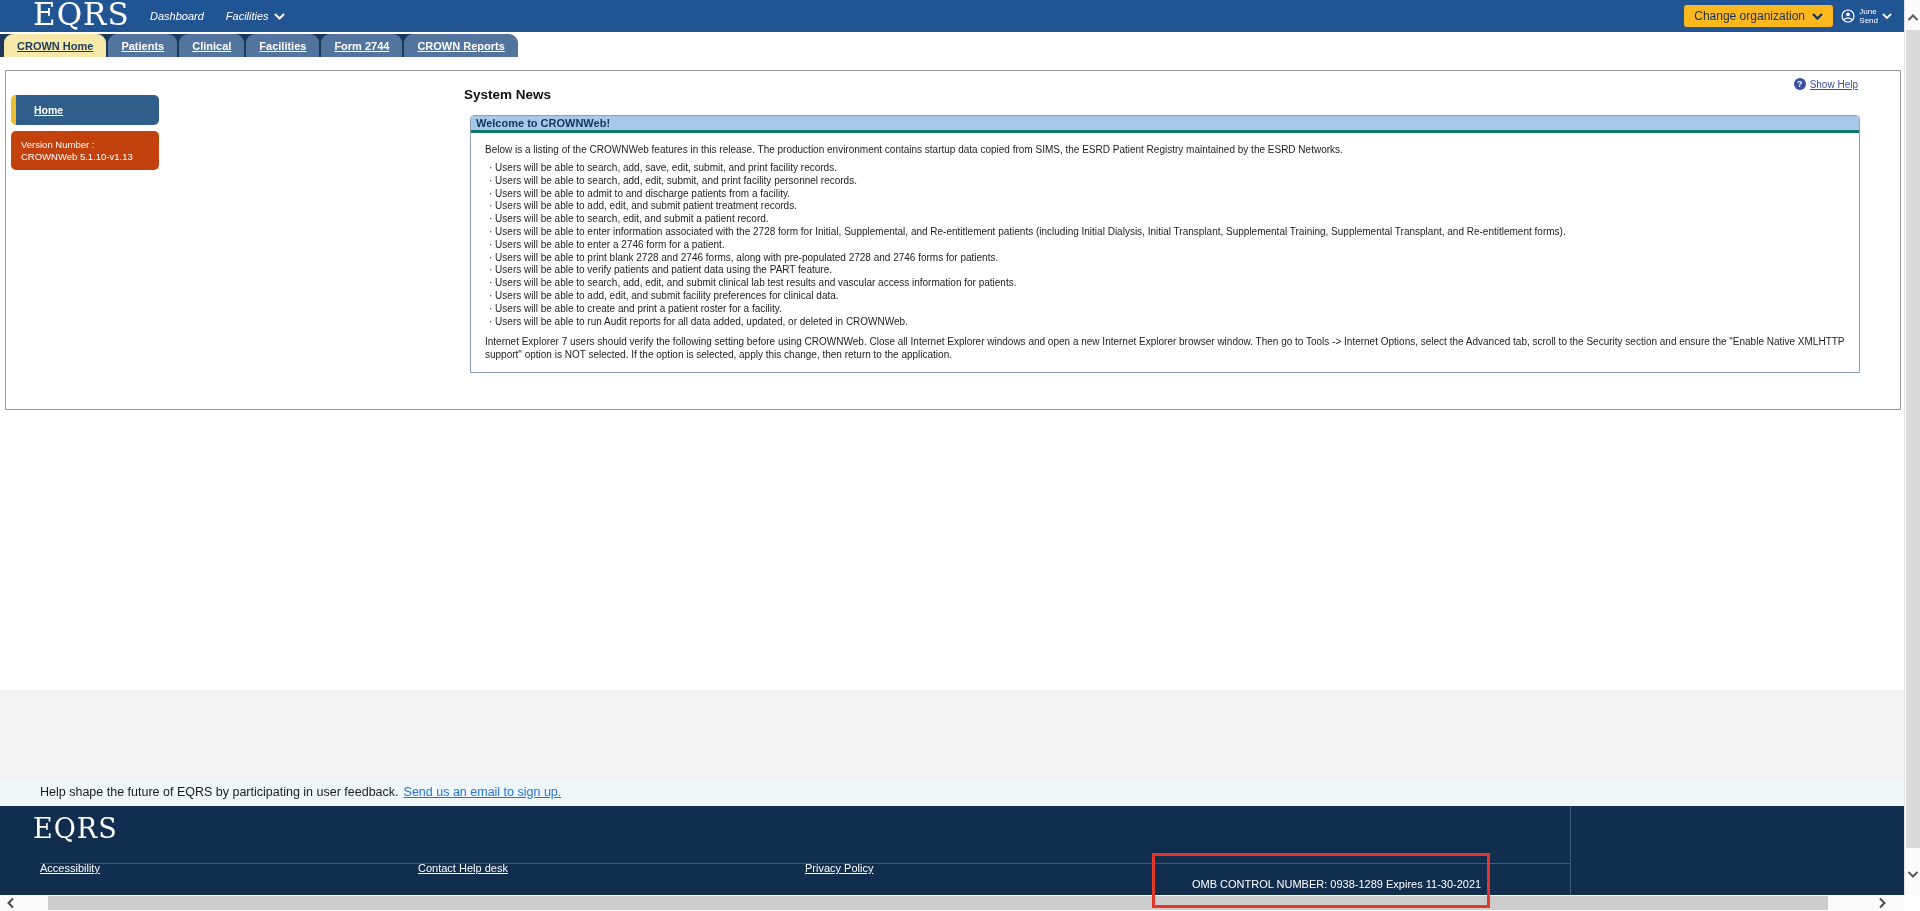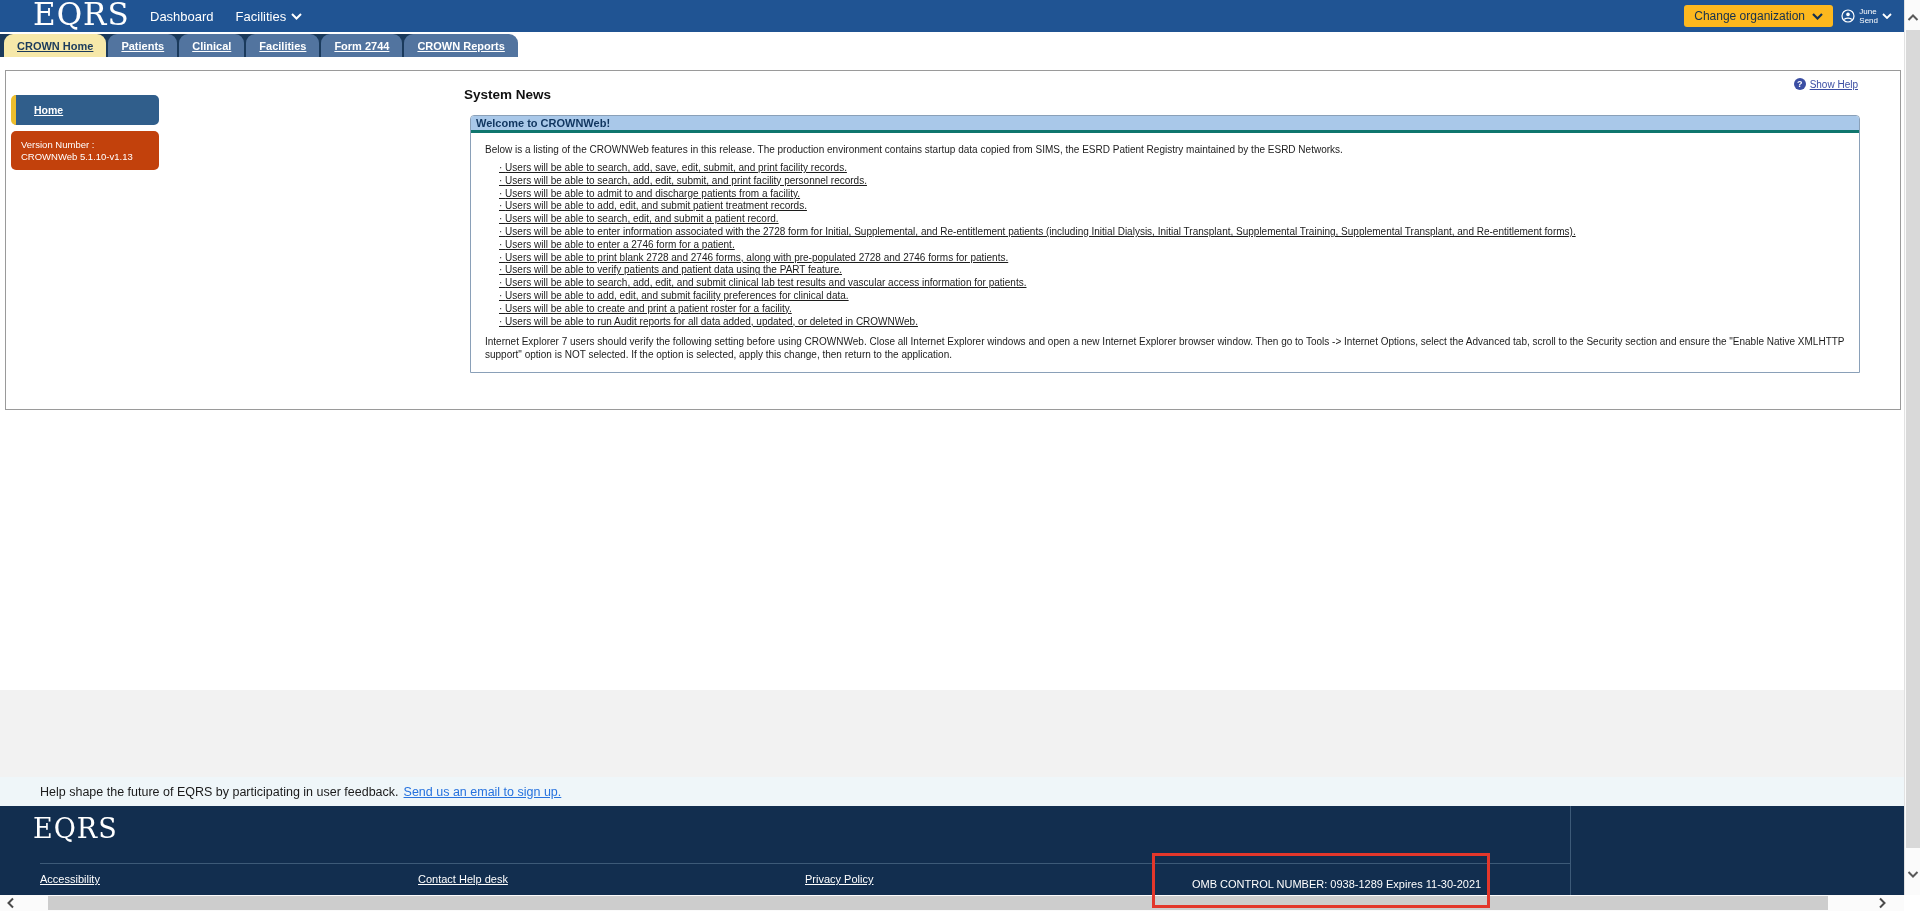--- a/index.html
+++ b/index.html
@@ -5,21 +5,21 @@
   * { margin:0; padding:0; box-sizing:border-box; }
   html,body { background:#fff; }
   body { font-family:"Liberation Sans", sans-serif; }
   .page { position:relative; width:1920px; height:911px; background:#fff; overflow:hidden; }
 
   
   .topbar { position:absolute; left:0; top:0; width:1904px; height:32px; background:#205493; }
   .brand { position:absolute; left:33px; top:-3px; color:#fff; font-family:"DejaVu Serif","Liberation Serif",serif;
            font-size:31px; letter-spacing:1px; line-height:34px; }
   .topnav { position:absolute; left:150px; top:0; height:32px; display:flex; align-items:center; gap:22px; }
-  .topnav a { color:#fff; font-size:13px; text-decoration:none; display:flex; align-items:center; gap:5px; cursor:pointer; }
+  .topnav a { color:#fff; font-size:11px; text-decoration:none; display:flex; align-items:center; gap:5px; cursor:pointer;font-style:italic; }
   .chev { display:inline-block; }
   .btn-change { position:absolute; right:71px; top:5px; height:22px; background:#fdb81e; border:none; border-radius:3px;
                 font-family:inherit; font-size:12px; color:#14304f; padding:0 10px; display:flex; align-items:center; gap:7px; cursor:pointer; }
   .user-menu { position:absolute; right:12px; top:4px; height:24px; display:flex; align-items:center; gap:4px; color:#fff; cursor:pointer; }
   .user-name { display:flex; flex-direction:column; font-size:8px; line-height:9px; }
 
   
   .tabstrip { position:absolute; left:0; top:34px; width:437px; height:23px; background:#1a3a5c; }
   .tabs { position:absolute; left:4px; top:0; height:29px; display:flex; gap:2px; }
   .tab { height:23px; border-radius:9px 9px 0 0; background:#52749f; color:#fff; font-size:11px; font-weight:bold;
@@ -36,38 +36,38 @@
               border-left:5px solid #edbe2e; color:#fff; font-size:10.5px; font-weight:bold; text-decoration:underline;
               display:flex; align-items:center; padding-left:18px; cursor:pointer; }
   .version-box { position:absolute; left:5px; top:60px; width:148px; height:39px; background:#c2410c; border-radius:5px;
                  color:#fff; font-size:9.5px; line-height:12px; padding:8px 10px; }
   .news-heading { position:absolute; left:458px; top:16px; font-size:13.5px; font-weight:bold; color:#111; }
   .welcome { position:absolute; left:464px; top:44px; width:1390px; height:258px; border:1px solid #8aa0b8; border-radius:4px 4px 0 0; background:#fff; }
   .welcome-hd { height:17px; background:#a9c8e9; border-radius:3px 3px 0 0; color:#10355f; font-size:11px; font-weight:bold;
                 display:flex; align-items:center; padding-left:5px; border-bottom:3px solid #0f766e; }
   .welcome-bd { padding:10px 12px 0 12px; color:#1c1c1c; font-size:10px; }
   .welcome-bd .intro { margin:0 0 6px 2px; line-height:13px; }
-  .welcome-bd ul { list-style:none; margin-left:16px;text-decoration:underline; }
+  .welcome-bd ul { list-style:none; margin-left:6px; }
   .welcome-bd li { line-height:12.8px; }
   .welcome-bd li::before { content:"· "; }
   .welcome-bd .ie-note { margin:7px 0 0 2px; line-height:13px; }
 
   
   .gray-band { position:absolute; left:0; top:690px; width:1904px; height:87px; background:#f2f2f2; }
   .feedback { position:absolute; left:0; top:777px; width:1904px; height:29px; background:#eff6f9;
               display:flex; align-items:center; padding-left:40px; font-size:12.5px; color:#1b1b1b; gap:5px; }
   .feedback a { color:#2672de; text-decoration:underline; cursor:pointer; }
 
   
   .footer { position:absolute; left:0; top:806px; width:1904px; height:105px; background:#122e4f; color:#fff; }
   .f-brand { position:absolute; left:33px; top:7px; font-family:"DejaVu Serif","Liberation Serif",serif;
              font-size:27px; letter-spacing:1px; color:#fff; }
   .f-divider { position:absolute; left:40px; top:57px; width:1530px; height:1px; background:#3d5a78; }
   .f-vdivider { position:absolute; left:1570px; top:0; width:1px; height:90px; background:#3d5a78; }
-  .f-link { position:absolute; top:67px; color:#fff; font-size:11px; text-decoration:underline; cursor:pointer; }
+  .f-link { position:absolute; top:56px; color:#fff; font-size:11px; text-decoration:underline; cursor:pointer; }
   .f-link.l1 { left:40px; } .f-link.l2 { left:418px; } .f-link.l3 { left:805px; }
   .omb { position:absolute; left:1192px; top:72px; font-size:11px; color:#fff; }
   .red-annotation { position:absolute; left:1152px; top:853px; width:338px; height:55px;
                     border:3px solid #e3372b; z-index:60; pointer-events:none; }
 
   
   .hscroll { position:absolute; left:0; top:895px; width:1904px; height:16px; background:#fbfbfb; z-index:40; }
   .hscroll .thumb { position:absolute; left:48px; top:1px; width:1780px; height:14px; background:#cdcdcd; cursor:pointer; }
   .h-arrow { position:absolute; top:2px; width:12px; height:12px; cursor:pointer; }
   .h-arrow.left { left:5px; } .h-arrow.right { left:1876px; }

